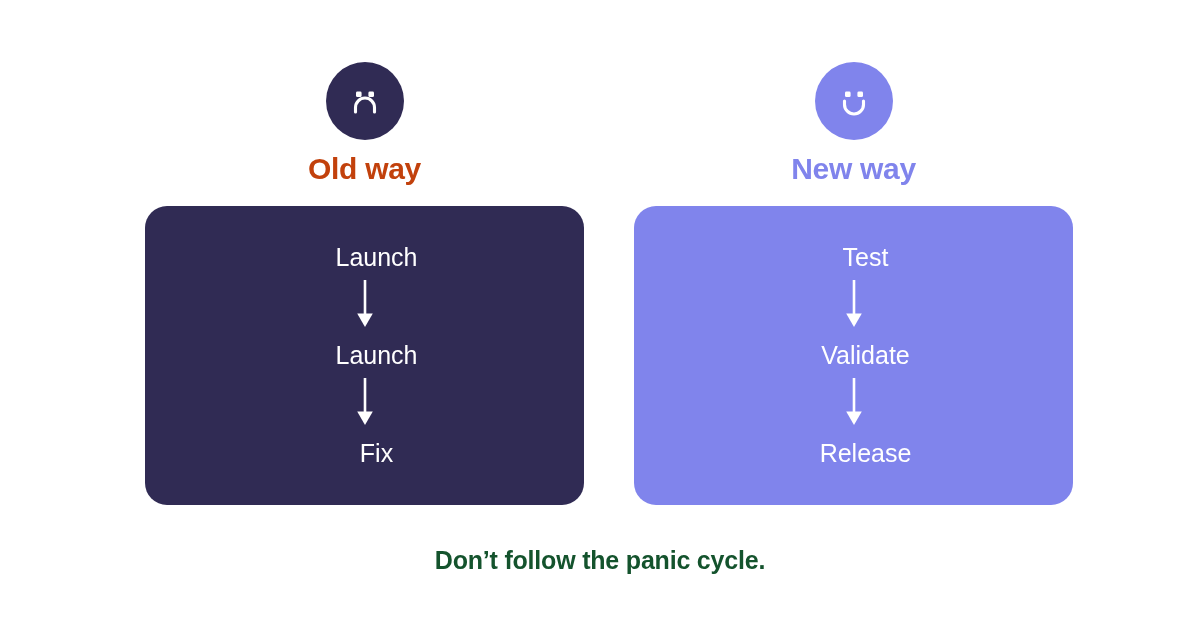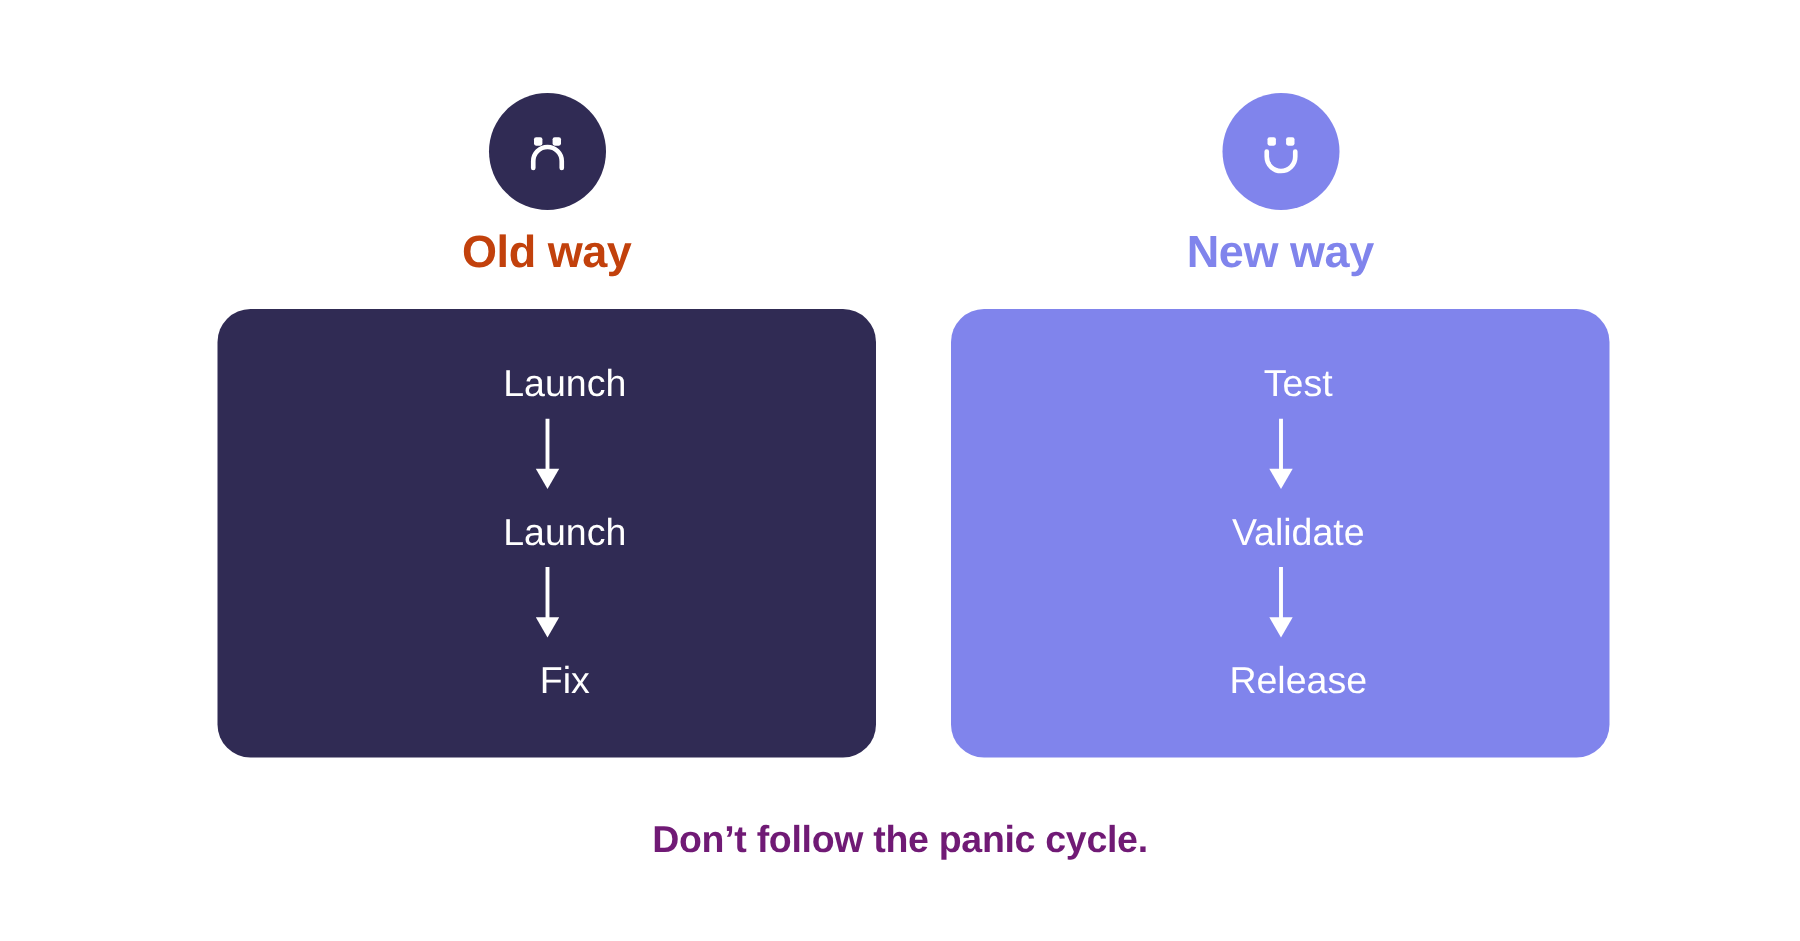--- a/index.html
+++ b/index.html
@@ -94,21 +94,21 @@
     display: block;
   }
 
   
   .caption {
     position: absolute;
     left: 0;
     right: 0;
     top: 546px;
     text-align: center;
-    color: #701a75;
+    color: #14532d;
     font-size: 25px;
     font-weight: bold;
     letter-spacing: -0.2px;
   }
 </style>
 </head>
 <body>
 
 <div class="canvas">
 

